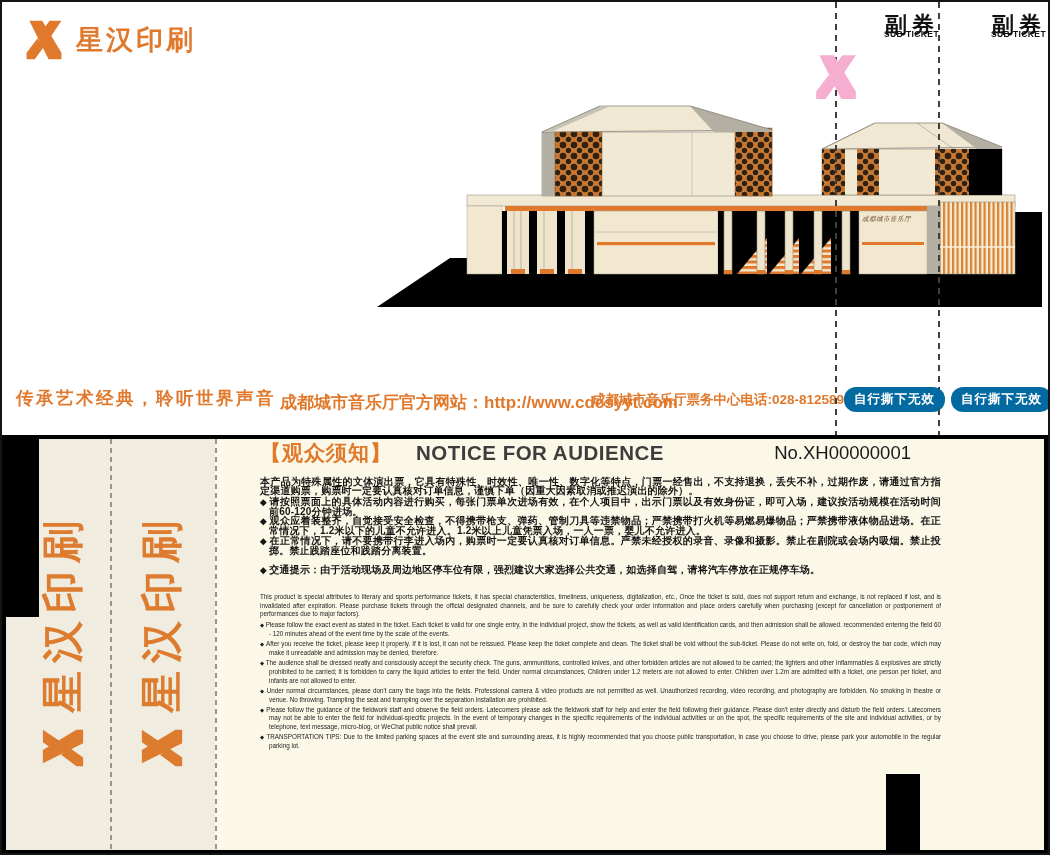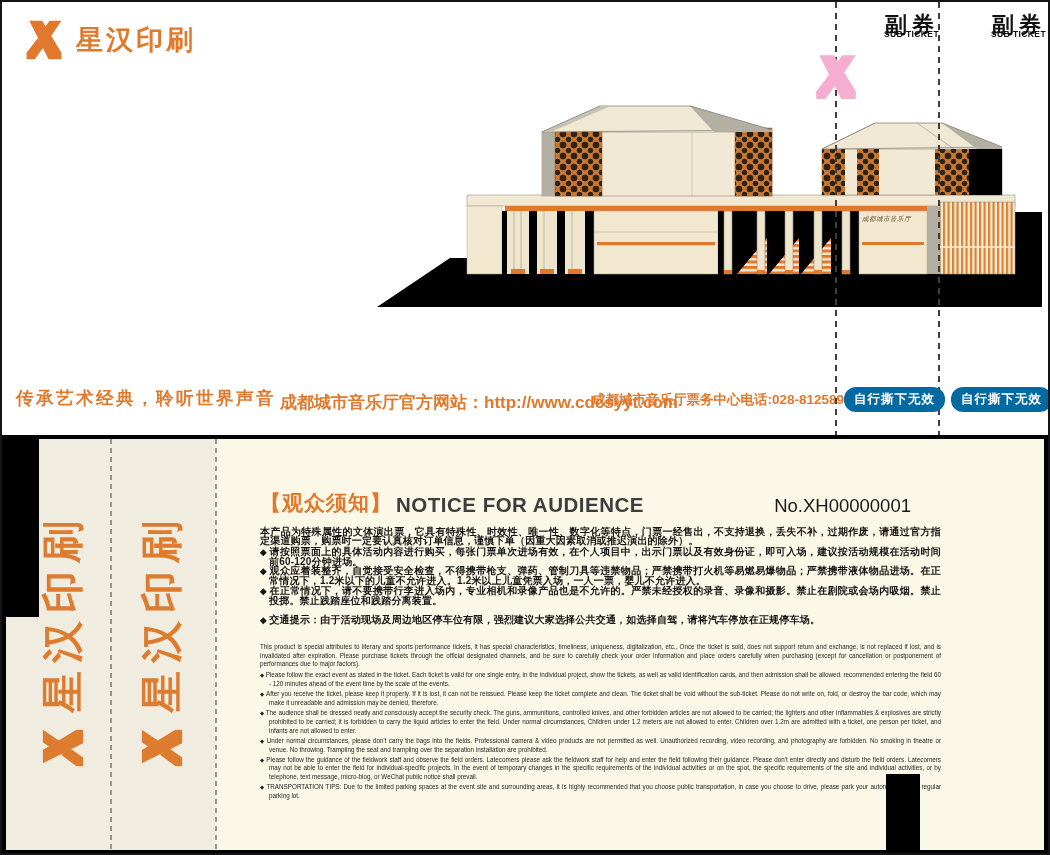--- a/index.html
+++ b/index.html
@@ -34,21 +34,21 @@
   .vdash{position:absolute;top:0;bottom:0;width:1.5px;z-index:2;
          background:repeating-linear-gradient(180deg,#97948a 0 5px,transparent 5px 9px);}
   .vdash-1{left:104px;} .vdash-2{left:209px;}
   .notch{position:absolute;left:0;top:0;width:33px;height:178px;background:#000;z-index:3;}
   .stub-text{position:absolute;width:300px;height:56px;display:flex;align-items:center;justify-content:center;gap:12px;
              transform:rotate(-90deg);z-index:1;}
   .stub-text-1{left:-93px;top:175px;} .stub-text-2{left:6px;top:175px;}
   .stub-text .txt{font-size:42px;font-weight:bold;color:#dd7b2f;letter-spacing:8px;white-space:nowrap;}
 
   .back-main{position:absolute;left:254px;top:0;width:681px;color:#151515;}
-  .notice-head{display:flex;align-items:flex-end;margin-top:50px;}
+  .notice-head{display:flex;align-items:center;gap:20px;}
   .nh-zh{font-size:21px;font-weight:bold;color:#e0792c;letter-spacing:1px;}
   .nh-en{font-size:20.5px;font-weight:600;color:#3d3d3d;letter-spacing:0.5px;margin-left:4px;}
   .ticket-no{margin-left:auto;margin-right:30px;font-size:18.5px;color:#1a1a1a;}
   .zh{font-size:10px;line-height:9.3px;font-weight:600;text-align:justify;letter-spacing:0.2px;}
   .zh-intro{margin:10px 0 0 0;}
   ul.notice-list{list-style:none;margin:1px 0 0 0;padding:0;}
   ul.notice-list li{padding-left:9px;text-indent:-9px;}
   ul.notice-list li::before{content:"◆ ";font-size:0.85em;}
   .zh-traffic{margin:10px 0 0 0;padding-left:9px;text-indent:-9px;}
   .zh-traffic::before{content:"◆ ";font-size:0.85em;}
@@ -223,21 +223,21 @@
         <div class="notice-head">
           <span class="nh-zh">【观众须知】</span>
           <span class="nh-en">NOTICE FOR AUDIENCE</span>
           <span class="ticket-no">No.XH00000001</span>
         </div>
 
         <p class="zh zh-intro">本产品为特殊属性的文体演出票，它具有特殊性、时效性、唯一性、数字化等特点，门票一经售出，不支持退换，丢失不补，过期作废，请通过官方指定渠道购票，购票时一定要认真核对订单信息，谨慎下单（因重大因素取消或推迟演出的除外）。</p>
         <ul class="zh notice-list">
             <li>请按照票面上的具体活动内容进行购买，每张门票单次进场有效，在个人项目中，出示门票以及有效身份证，即可入场，建议按活动规模在活动时间前60-120分钟进场。</li>
             <li>观众应着装整齐，自觉接受安全检查，不得携带枪支、弹药、管制刀具等违禁物品；严禁携带打火机等易燃易爆物品；严禁携带液体物品进场。在正常情况下，1.2米以下的儿童不允许进入。1.2米以上儿童凭票入场，一人一票，婴儿不允许进入。</li>
-            <li>在正常情况下，请不要携带行李进入场内，专业相机和录像产品也是不允许的。严禁未经授权的录音、录像和摄影。禁止在剧院或会场内吸烟。禁止投掷。禁止践踏座位和践踏分离装置。</li>
+            <li>在正常情况下，请不要携带行李进入场内，购票时一定要认真核对订单信息。严禁未经授权的录音、录像和摄影。禁止在剧院或会场内吸烟。禁止投掷。禁止践踏座位和践踏分离装置。</li>
           </ul>
         <p class="zh zh-traffic">交通提示：由于活动现场及周边地区停车位有限，强烈建议大家选择公共交通，如选择自驾，请将汽车停放在正规停车场。</p>
 
         <p class="en en-intro">This product is special attributes to literary and sports performance tickets, it has special characteristics, timeliness, uniqueness, digitalization, etc., Once the ticket is sold, does not support return and exchange, is not replaced if lost, and is invalidated after expiration. Please purchase tickets through the official designated channels, and be sure to carefully check your order information and place orders carefully when purchasing (except for cancellation or postponement of performances due to major factors).</p>
         <ul class="en notice-list en-list">
             <li>Please follow the exact event as stated in the ticket. Each ticket is valid for one single entry, in the individual project, show the tickets, as well as valid identification cards, and then admission shall be allowed. recommended entering the field 60 - 120 minutes ahead of the event time by the scale of the events.</li>
             <li>After you receive the ticket, please keep it properly. If it is lost, it can not be reissued. Please keep the ticket complete and clean. The ticket shall be void without the sub-ticket. Please do not write on, fold, or destroy the bar code, which may make it unreadable and admission may be denied, therefore.</li>
             <li>The audience shall be dressed neatly and consciously accept the security check. The guns, ammunitions, controlled knives, and other forbidden articles are not allowed to be carried; the lighters and other inflammables &amp; explosives are strictly prohibited to be carried; it is forbidden to carry the liquid articles to enter the field. Under normal circumstances, Children under 1.2 meters are not allowed to enter. Children over 1.2m are admitted with a ticket, one person per ticket, and infants are not allowed to enter.</li>
             <li>Under normal circumstances, please don't carry the bags into the fields. Professional camera &amp; video products are not permitted as well. Unauthorized recording, video recording, and photography are forbidden. No smoking in theatre or venue. No throwing. Trampling the seat and trampling over the separation installation are prohibited.</li>
             <li>Please follow the guidance of the fieldwork staff and observe the field orders. Latecomers please ask the fieldwork staff for help and enter the field following their guidance. Please don't enter directly and disturb the field orders. Latecomers may not be able to enter the field for individual-specific projects. In the event of temporary changes in the specific requirements of the individual activities or on the spot, the specific requirements of the site and individual activities, or by telephone, text message, micro-blog, or WeChat public notice shall prevail.</li>

